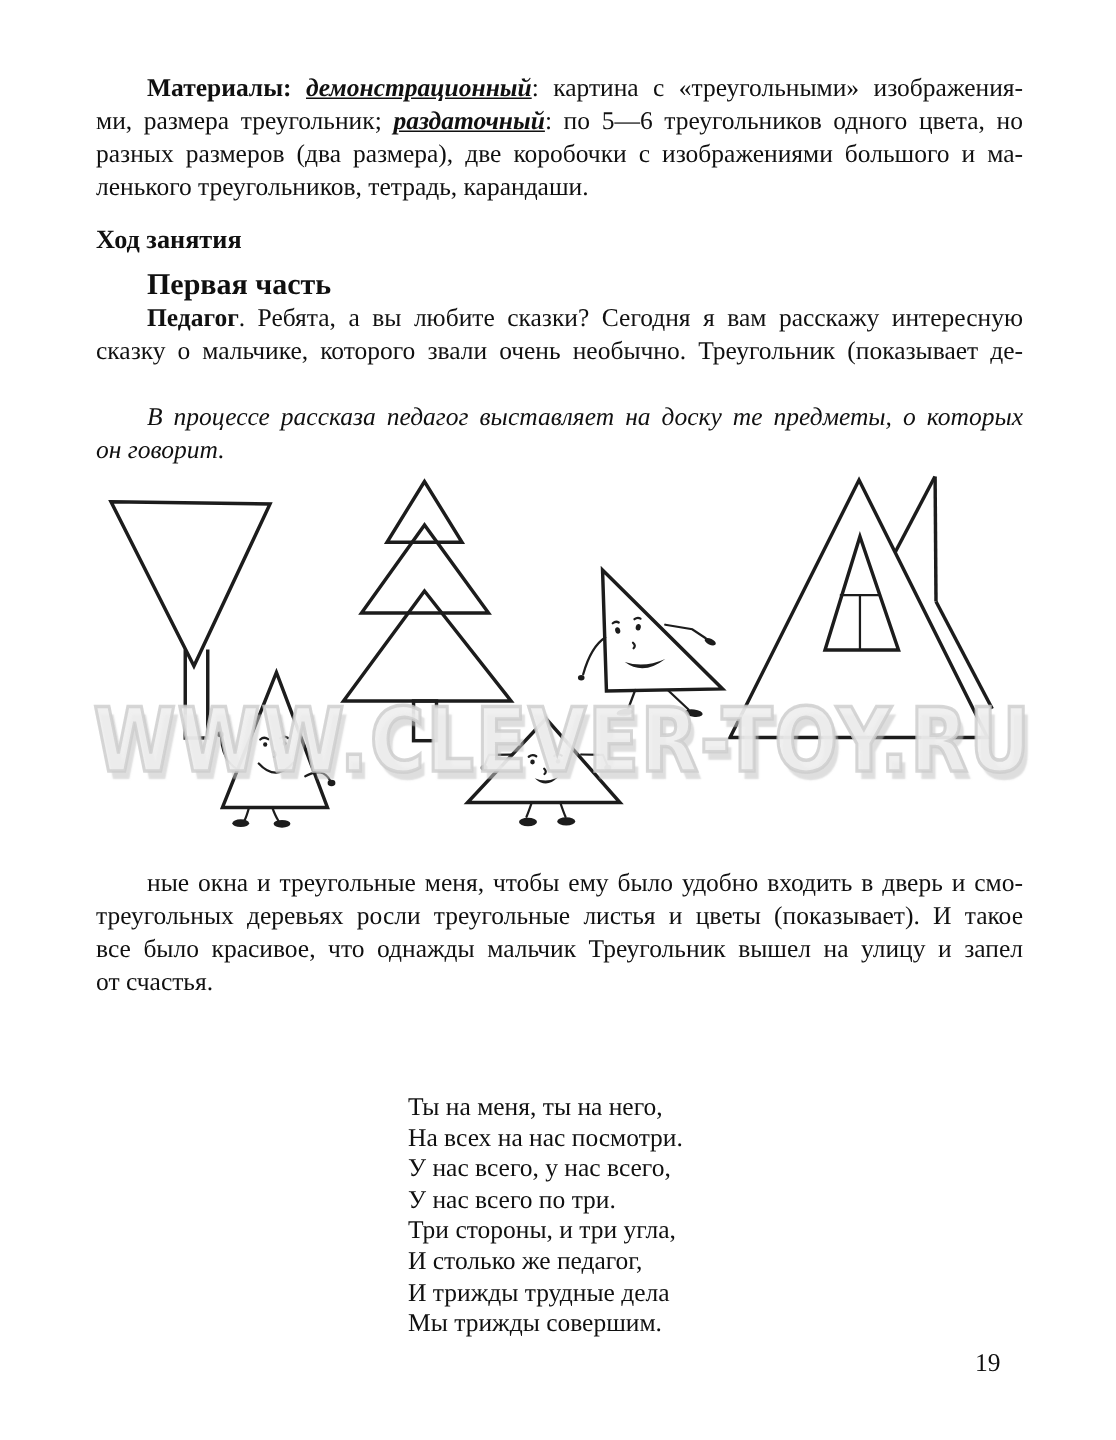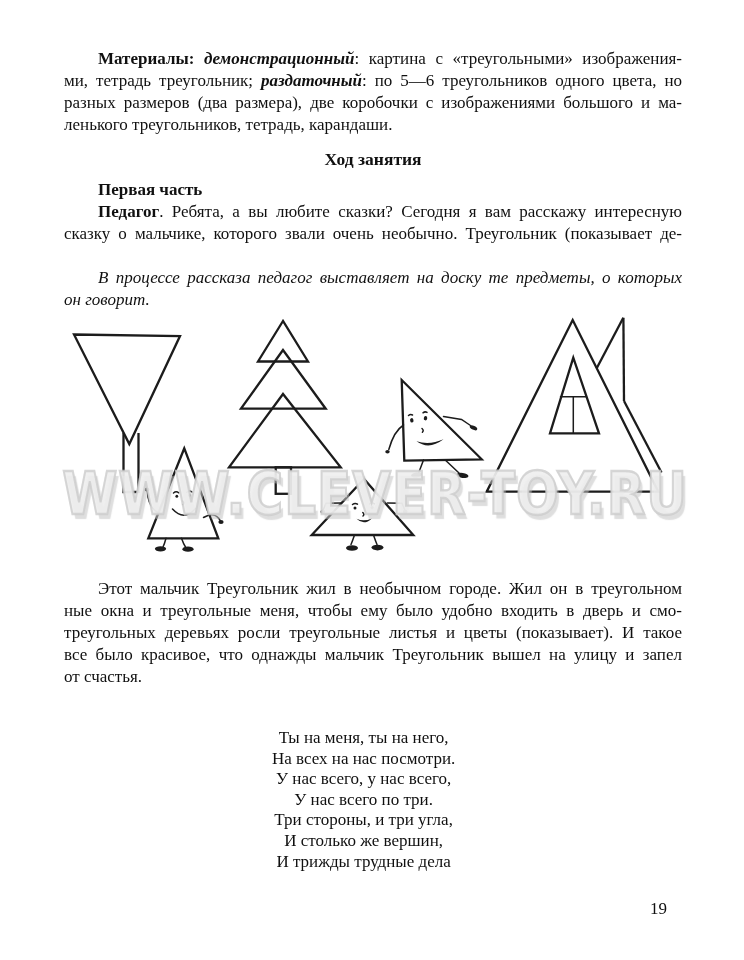--- a/index.html
+++ b/index.html
@@ -8,27 +8,27 @@
     background:#ffffff; overflow:hidden;
     font-family:"Liberation Serif","DejaVu Serif",serif; color:#101010;
   }
   .textblock { position:absolute; left:64px; width:618px; font-size:17px; }
   .tl { height:22px; line-height:22px; white-space:nowrap;
         text-align:justify; text-align-last:justify; }
   .tl.tl-last { text-align-last:left; }
   .indent .tl:first-child { text-indent:34px; }
   .r-b  { font-weight:bold; }
   .r-i  { font-style:italic; }
-  .r-bi { font-weight:bold; font-style:italic; }
-  .heading { position:absolute; left:64px; width:618px; text-align:center;
+  .r-bi { font-weight:bold; font-style:italic;text-decoration:underline; }
+  .heading { position:absolute; left:64px; width:618px; text-align:left;
              font-weight:bold; font-size:17.5px; line-height:22px; }
-  .subheading { position:absolute; left:98px; font-weight:bold; font-size:17px;
+  .subheading { position:absolute; left:98px; font-weight:bold; font-size:20px;
                 line-height:22px; }
   .poem { position:absolute; left:272px; top:728px; font-size:17px; }
-  .poem .pl { line-height:20.6px; white-space:nowrap;text-align:center; }
+  .poem .pl { line-height:20.6px; white-space:nowrap; }
   .pagenum { position:absolute; left:650px; top:899px; font-size:17px; }
   .illustration { position:absolute; left:60px; top:312px; width:640px; height:252px; }
   .watermark {
     position:absolute; left:50px; top:460px; width:650px; text-align:center;
     z-index:5; pointer-events:none;
     font-family:"DejaVu Sans","Liberation Sans",sans-serif;
     font-weight:bold; font-size:50px; letter-spacing:1px;
     transform:scaleY(1.18); transform-origin:top center;
     color:rgba(255,255,255,0.65);
     -webkit-text-stroke:2px rgba(205,205,205,0.8);
@@ -38,21 +38,21 @@
   svg .thin { fill:none; stroke:#1c1c1c; stroke-width:1.5; stroke-linecap:round; }
   svg .fill { fill:#1c1c1c; stroke:none; }
 </style>
 </head>
 <body>
 
 <div class="page">
 
   <div class="textblock indent" style="top:48px;">
       <div class="tl"><span class="r-b">Материалы: </span><span class="r-bi">демонстрационный</span><span>: картина с «треугольными» изображения-</span></div>
-      <div class="tl"><span>ми, тетрадь треугольник; </span><span class="r-bi">раздаточный</span><span>: по 5—6 треугольников одного цвета, но</span></div>
+      <div class="tl"><span>ми, размера треугольник; </span><span class="r-bi">раздаточный</span><span>: по 5—6 треугольников одного цвета, но</span></div>
       <div class="tl"><span>разных размеров (два размера), две коробочки с изображениями большого и ма-</span></div>
       <div class="tl tl-last"><span>ленького треугольников, тетрадь, карандаши.</span></div>
     </div>
 
   <div class="heading" style="top:148px;">Ход занятия</div>
 
   <div class="subheading" style="top:179px;">Первая часть</div>
 
   <div class="textblock indent" style="top:201px;">
       <div class="tl"><span class="r-b">Педагог</span><span>. Ребята, а вы любите сказки? Сегодня я вам расскажу интересную</span></div>
@@ -142,32 +142,32 @@
       <polygon class="ln" points="512.7,8 426.7,179.7 598.3,179.7" fill="#ffffff" stroke-width="2.6"></polygon>
       <polygon class="ln" points="513.3,45.7 490,121.3 539,121.3" stroke-width="2.4"></polygon>
       <path class="thin" d="M500.5 84.7 H526" stroke-width="1.3"></path>
       <path class="thin" d="M513.3 84.7 V121.3" stroke-width="1.3"></path>
     </g>
   </svg>
 
   <div class="watermark">WWW.CLEVER-TOY.RU</div>
 
   <div class="textblock indent" style="top:578px;">
-      <div class="tl"><span>Этот мальчик Треугольник жил в необычном городе. Жил он в треугольном</span></div>
       <div class="tl"><span>ные окна и треугольные меня, чтобы ему было удобно входить в дверь и смо-</span></div>
       <div class="tl"><span>треугольных деревьях росли треугольные листья и цветы (показывает). И такое</span></div>
       <div class="tl"><span>все было красивое, что однажды мальчик Треугольник вышел на улицу и запел</span></div>
       <div class="tl tl-last"><span>от счастья.</span></div>
     </div>
 
   <div class="poem">
       <div class="pl">Ты на меня, ты на него,</div>
       <div class="pl">На всех на нас посмотри.</div>
       <div class="pl">У нас всего, у нас всего,</div>
       <div class="pl">У нас всего по три.</div>
       <div class="pl">Три стороны, и три угла,</div>
-      <div class="pl">И столько же вершин,</div>
+      <div class="pl">И столько же педагог,</div>
       <div class="pl">И трижды трудные дела</div>
+      <div class="pl">Мы трижды совершим.</div>
     </div>
 
   <div class="pagenum">19</div>
 
 </div>
 
 </body></html>

